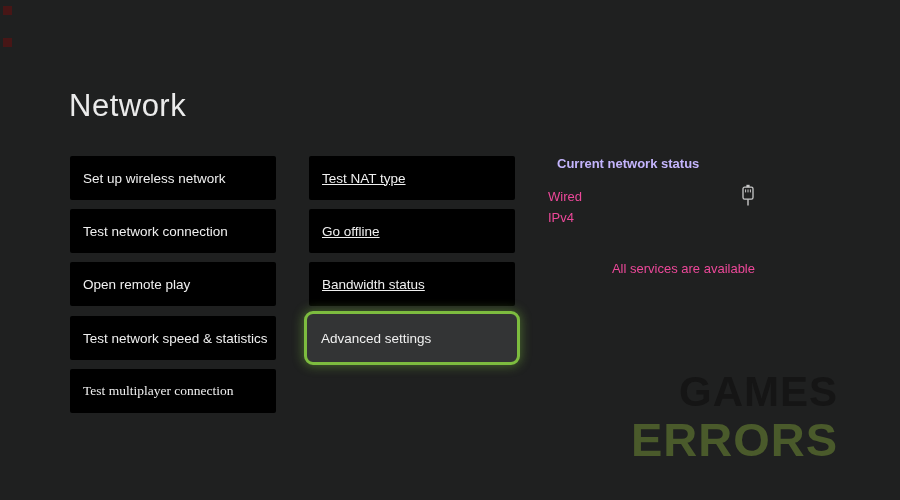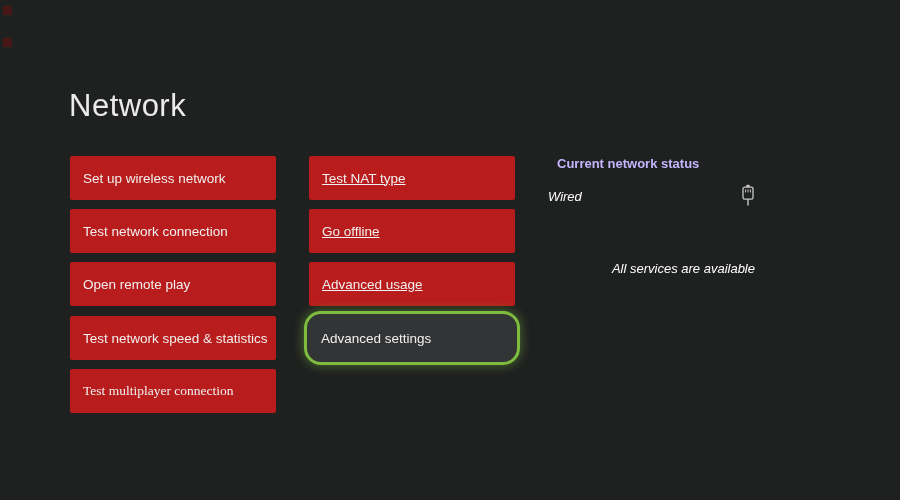--- a/index.html
+++ b/index.html
@@ -35,21 +35,21 @@
     font-size: 31px;
     font-weight: 400;
     letter-spacing: 0.5px;
     color: #ebebeb;
   }
 
   .menu-btn {
     position: absolute;
     width: 206px;
     height: 44px;
-    background: #b91c1c;
+    background: #000000;
     border: none;
     border-radius: 2px;
     color: #f0f0f0;
     font-family: "Liberation Sans", sans-serif;
     font-size: 13.5px;
     text-align: left;
     padding: 0 0 0 13px;
     cursor: pointer;
     display: flex;
     align-items: center;
@@ -63,21 +63,21 @@
   .r5 { top: 369px; font-family: Liberation Serif, serif; }
 
   .menu-btn.focused {
     left: 304px;
     top: 311px;
     width: 216px;
     height: 54px;
     box-sizing: border-box;
     background: #333435;
     border: 3px solid #7dbc3f;
-    border-radius: 17px;
+    border-radius: 9px;
     padding-left: 14px;
     box-shadow: 0 0 11px 1px rgba(125, 188, 63, 0.45);
   }
 
   .status-panel {
     position: absolute;
     left: 548px;
     top: 156px;
     width: 207px;
     height: 140px;
@@ -88,25 +88,24 @@
     left: 9px;
     font-size: 13px;
     font-weight: bold;
     color: #c4b5fd;
   }
   .sp-row {
     position: absolute;
     left: 0;
     width: 207px;
     font-size: 13px;
-    color: #ffffff;
+    color: #ec4899;
     display: flex;
     justify-content: space-between;
     align-items: center;
-    font-style: italic;
   }
   .sp-wired    { top: 30px; }
   .sp-ip       { top: 54px; }
   .sp-nat      { top: 78px; }
   .sp-services { top: 105px; justify-content: flex-end; }
   .eth-icon {
     width: 14px;
     height: 22px;
     display: inline-block;
     margin-top: -2px;
@@ -160,40 +159,47 @@
     <span>Test multiplayer connection</span>
   </button>
 
   <button class="menu-btn col2 r1">
     <span>Test NAT type</span>
   </button>
   <button class="menu-btn col2 r2">
     <span>Go offline</span>
   </button>
   <button class="menu-btn col2 r3">
-    <span>Advanced usage</span>
+    <span>Bandwidth status</span>
   </button>
   <button class="menu-btn focused">
     <span>Advanced settings</span>
   </button>
 
   <div class="status-panel">
     <div class="sp-title">Current network status</div>
     <div class="sp-row sp-wired">
       <span>Wired</span>
       <span class="eth-icon">
         <svg viewBox="0 0 14 22" width="14" height="22" aria-hidden="true">
           <rect x="5.4" y="0.8" width="3.2" height="2.4" fill="#c8c8c8"></rect>
           <rect x="2" y="3.2" width="10" height="12" rx="1.6" fill="none" stroke="#c8c8c8" stroke-width="1.3"></rect>
           <line x1="4.6" y1="5.4" x2="4.6" y2="8.4" stroke="#c8c8c8" stroke-width="1"></line>
           <line x1="7" y1="5.4" x2="7" y2="8.4" stroke="#c8c8c8" stroke-width="1"></line>
           <line x1="9.4" y1="5.4" x2="9.4" y2="8.4" stroke="#c8c8c8" stroke-width="1"></line>
           <line x1="7" y1="15.2" x2="7" y2="21.4" stroke="#c8c8c8" stroke-width="1.4"></line>
         </svg>
       </span>
     </div>
+    <div class="sp-row sp-ip">
+      <span>IPv4</span>
+    </div>
     <div class="sp-row sp-services">
       <span>All services are available</span>
     </div>
   </div>
 
+  <div class="watermark">
+    <div class="wm-line1">GAMES</div>
+    <div class="wm-line2">ERRORS</div>
+  </div>
 
 </div>
 
 </body></html>

